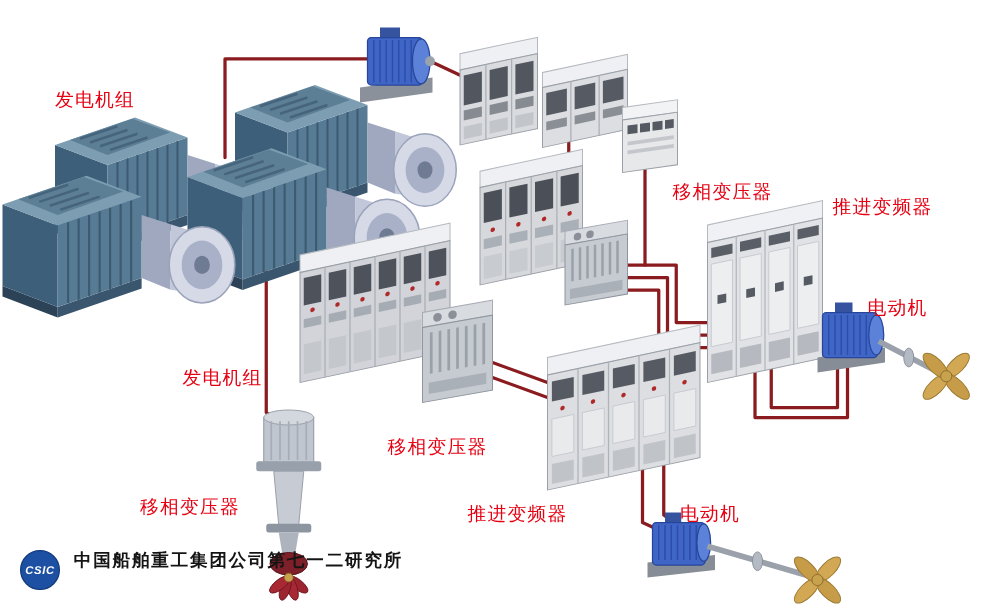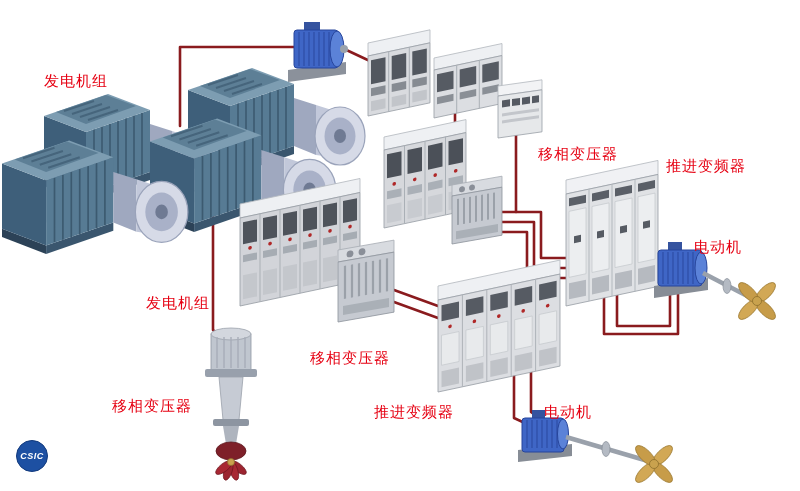--- a/index.html
+++ b/index.html
@@ -311,15 +311,16 @@
 <div class="lbl" style="left:146px;top:294px">发电机组</div>
 <div class="lbl" style="left:310px;top:349px">移相变压器</div>
 <div class="lbl" style="left:112px;top:397px">移相变压器</div>
 <div class="lbl" style="left:374px;top:403px">推进变频器</div>
 <div class="lbl" style="left:544px;top:403px">电动机</div>
 
 <div class="footer">
   <div class="logo">
     <span>CSIC</span>
   </div>
+  <div class="company">中国船舶重工集团公司第七一二研究所</div>
 </div>
 
 </div>
 
 </body></html>

